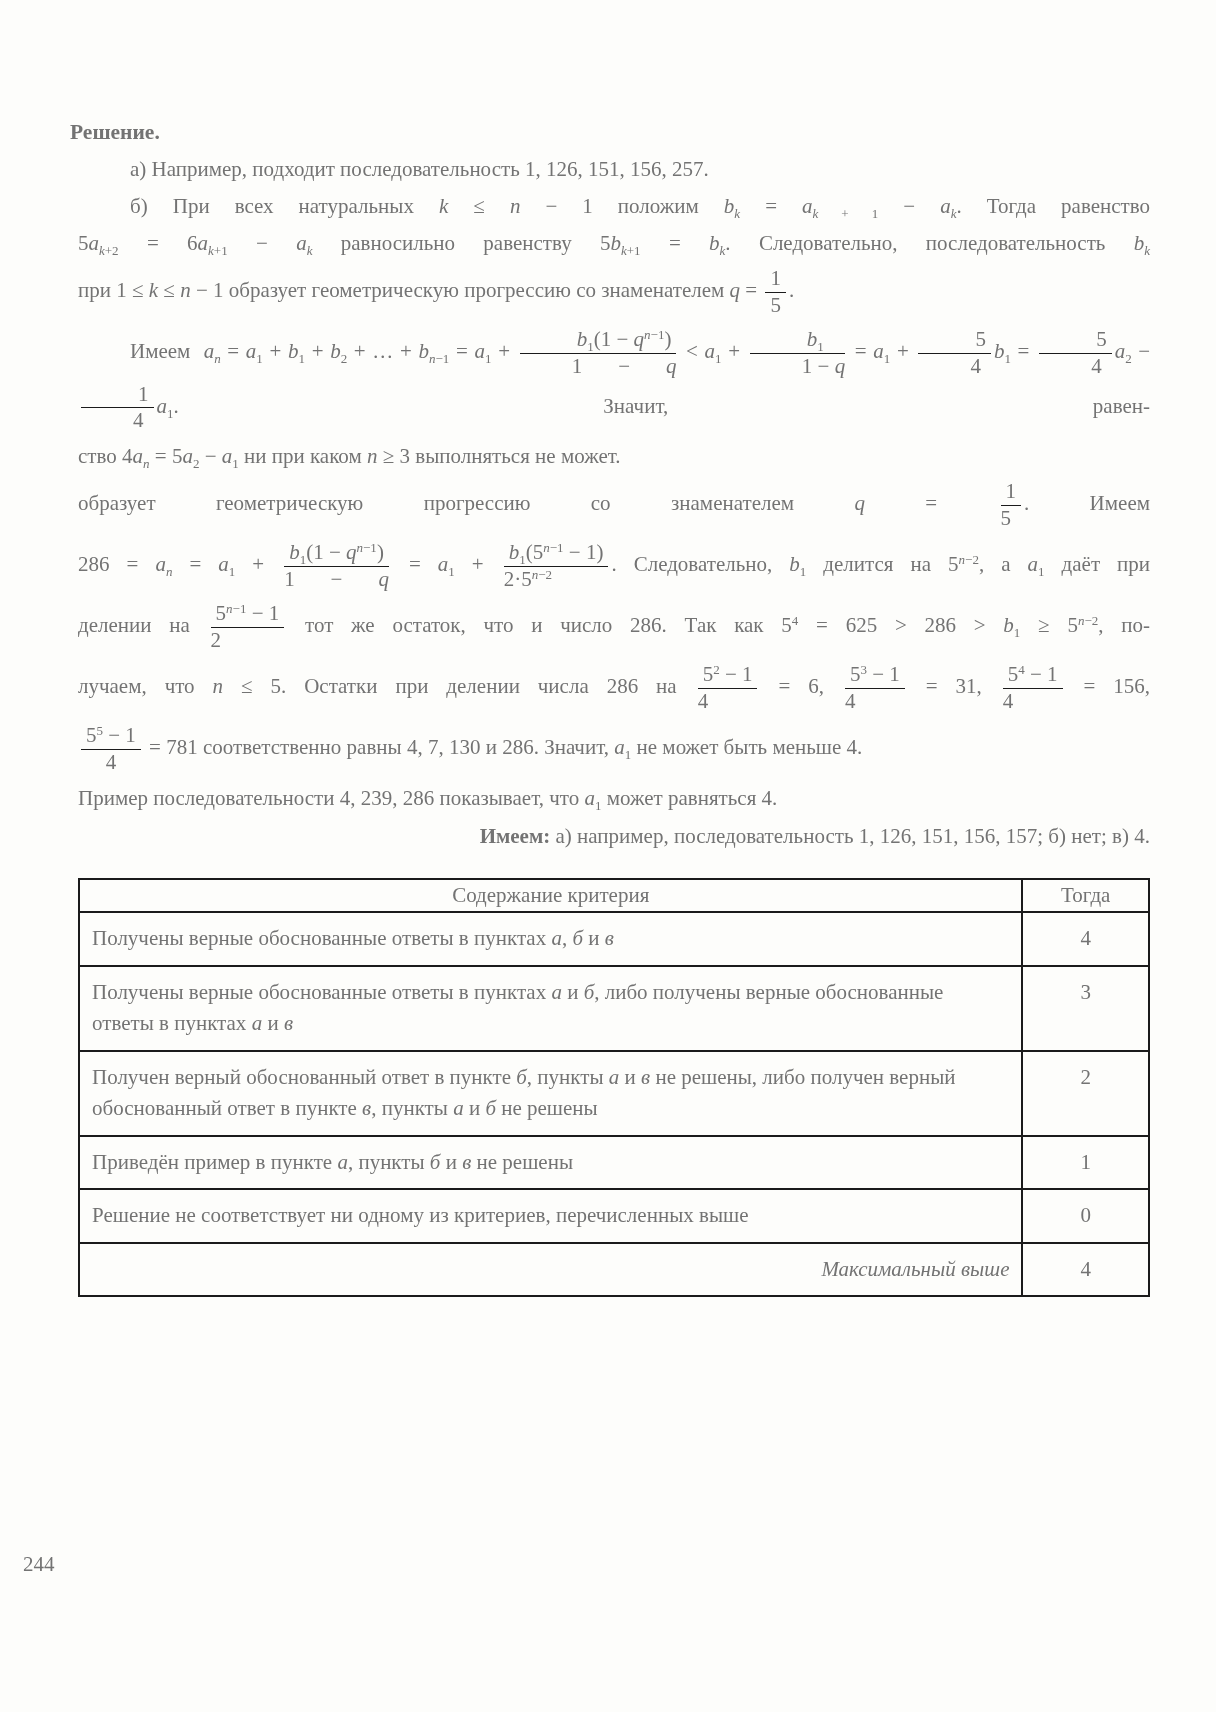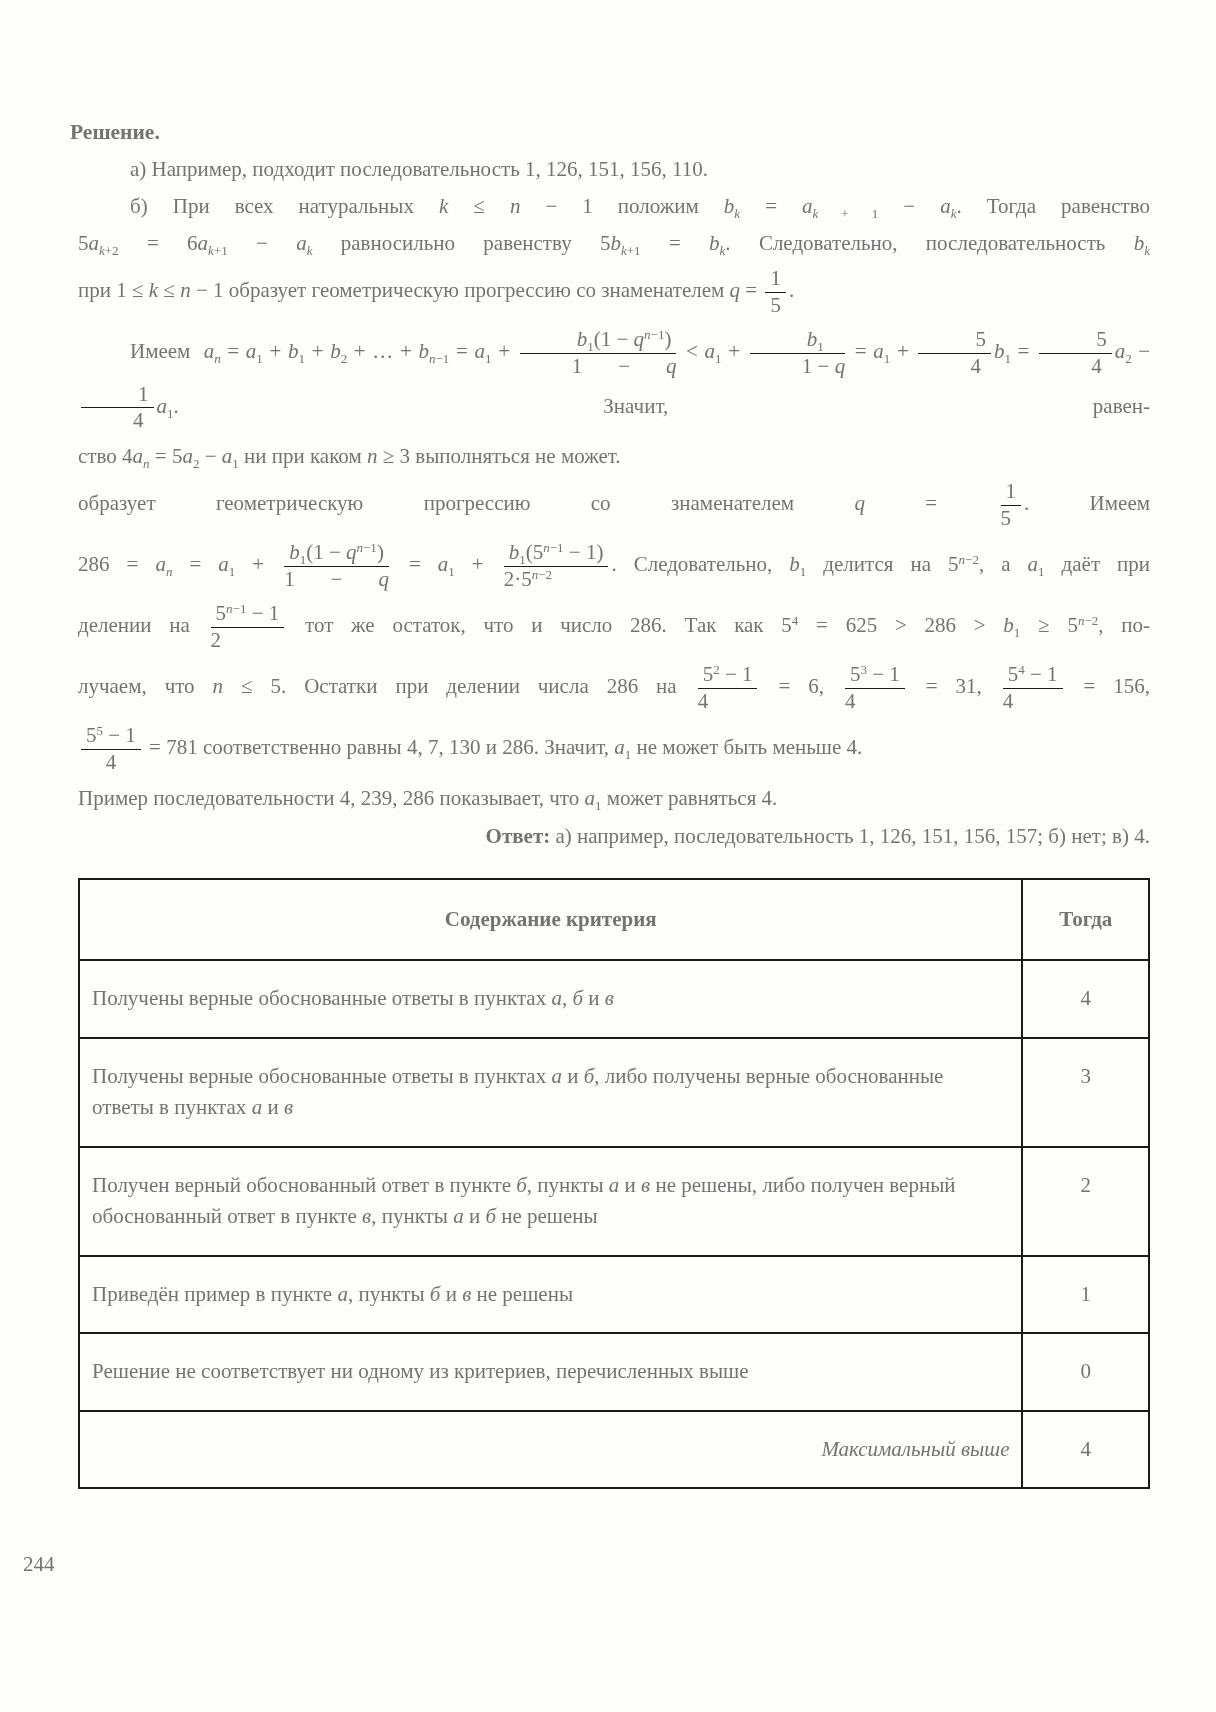--- a/index.html
+++ b/index.html
@@ -17,53 +17,53 @@
   sub, sup { font-size:0.62em; line-height:0; }
   sub { vertical-align:-0.38em; }
   sup { vertical-align:0.55em; }
   .fr { display:inline-block; vertical-align:middle; text-align:center;
         line-height:1.12; margin:2px 3px; }
   .fr .n { display:block; border-bottom:1.7px solid #1b1b1b; padding:0 5px 1px; }
   .fr .d { display:block; padding-top:1px; }
   table.crit { width:100%; border-collapse:collapse; margin-top:26px;
                font-size:21px; table-layout:fixed; }
   table.crit th, table.crit td {
-    border:2.4px solid #1b1b1b; padding:22px 12px; vertical-align:top;
+    border:2.4px solid #1b1b1b; padding:10px 12px; vertical-align:top;
     line-height:1.5; overflow:hidden;
   }
-  table.crit th { text-align:center; font-weight:bold; vertical-align:middle; padding:24px 10px; }
+  table.crit th { text-align:center; font-weight:normal; vertical-align:middle; padding:0 10px; }
   col.c-criteria { width:880px; }
   col.c-points  { width:118px; }
   td.points { text-align:center; }
   td.maxlabel { text-align:right; font-style:italic; padding-right:26px; }
   .pageno { position:absolute; left:0; top:1552px; width:100%;
             font-size:21px;margin-left:23px; }
 </style>
 </head>
 <body>
 
 <div class="page">
   <div class="content">
 
     <p class="heading">Решение.</p>
 
-    <div class="ln ind">а) Например, подходит последовательность 1, 126, 151, 156, 110.</div>
+    <div class="ln ind">а) Например, подходит последовательность 1, 126, 151, 156, 257.</div>
     <div class="ln ind jl">б) При всех натуральных <i>k</i> ≤ <i>n</i> − 1 положим <i>b<sub>k</sub></i> = <i>a</i><sub><i>k</i> + 1</sub> − <i>a<sub>k</sub></i>. Тогда равенство</div>
     <div class="ln jl">5<i>a</i><sub><i>k</i>+2</sub> = 6<i>a</i><sub><i>k</i>+1</sub> − <i>a<sub>k</sub></i> равносильно равенству 5<i>b</i><sub><i>k</i>+1</sub> = <i>b<sub>k</sub></i>. Следовательно, последовательность <i>b<sub>k</sub></i></div>
     <div class="ln">при 1 ≤ <i>k</i> ≤ <i>n</i> − 1 образует геометрическую прогрессию со знаменателем <i>q</i> = <span class="fr"><span class="n">1</span><span class="d">5</span></span>.</div>
     <div class="ln ind jl">Имеем&nbsp; <i>a<sub>n</sub></i> = <i>a</i><sub>1</sub> + <i>b</i><sub>1</sub> + <i>b</i><sub>2</sub> + … + <i>b</i><sub><i>n</i>−1</sub> = <i>a</i><sub>1</sub> + <span class="fr"><span class="n"><i>b</i><sub>1</sub>(1 − <i>q</i><sup><i>n</i>−1</sup>)</span><span class="d">1 − <i>q</i></span></span> &lt; <i>a</i><sub>1</sub> + <span class="fr"><span class="n"><i>b</i><sub>1</sub></span><span class="d">1 − <i>q</i></span></span> = <i>a</i><sub>1</sub> + <span class="fr"><span class="n">5</span><span class="d">4</span></span><i>b</i><sub>1</sub> = <span class="fr"><span class="n">5</span><span class="d">4</span></span><i>a</i><sub>2</sub> − <span class="fr"><span class="n">1</span><span class="d">4</span></span><i>a</i><sub>1</sub>. Значит, равен-</div>
     <div class="ln">ство 4<i>a<sub>n</sub></i> = 5<i>a</i><sub>2</sub> − <i>a</i><sub>1</sub> ни при каком <i>n</i> ≥ 3 выполняться не может.</div>
     <div class="ln jl">образует геометрическую прогрессию со знаменателем <i>q</i> = <span class="fr"><span class="n">1</span><span class="d">5</span></span>. Имеем</div>
     <div class="ln jl">286 = <i>a<sub>n</sub></i> = <i>a</i><sub>1</sub> + <span class="fr"><span class="n"><i>b</i><sub>1</sub>(1 − <i>q</i><sup><i>n</i>−1</sup>)</span><span class="d">1 − <i>q</i></span></span> = <i>a</i><sub>1</sub> + <span class="fr"><span class="n"><i>b</i><sub>1</sub>(5<sup><i>n</i>−1</sup> − 1)</span><span class="d">2·5<sup><i>n</i>−2</sup></span></span>. Следовательно, <i>b</i><sub>1</sub> делится на 5<sup><i>n</i>−2</sup>, а <i>a</i><sub>1</sub> даёт при</div>
     <div class="ln jl">делении на <span class="fr"><span class="n">5<sup><i>n</i>−1</sup> − 1</span><span class="d">2</span></span> тот же остаток, что и число 286. Так как 5<sup>4</sup> = 625 &gt; 286 &gt; <i>b</i><sub>1</sub> ≥ 5<sup><i>n</i>−2</sup>, по-</div>
     <div class="ln jl">лучаем, что <i>n</i> ≤ 5. Остатки при делении числа 286 на <span class="fr"><span class="n">5<sup>2</sup> − 1</span><span class="d">4</span></span> = 6, <span class="fr"><span class="n">5<sup>3</sup> − 1</span><span class="d">4</span></span> = 31, <span class="fr"><span class="n">5<sup>4</sup> − 1</span><span class="d">4</span></span> = 156,</div>
     <div class="ln"><span class="fr"><span class="n">5<sup>5</sup> − 1</span><span class="d">4</span></span> = 781 соответственно равны 4, 7, 130 и 286. Значит, <i>a</i><sub>1</sub> не может быть меньше 4.</div>
     <div class="ln">Пример последовательности 4, 239, 286 показывает, что <i>a</i><sub>1</sub> может равняться 4.</div>
 
-    <div class="answer"><b>Ответ:</b> а) например, последовательность 1, 126, 151, 156, 157; б) нет; в) 4.</div>
+    <div class="answer"><b>Имеем:</b> а) например, последовательность 1, 126, 151, 156, 157; б) нет; в) 4.</div>
 
     <table class="crit">
       <colgroup>
           <col class="c-criteria">
           <col class="c-points">
         </colgroup>
       <tbody>
           <tr>
         <th>Содержание критерия</th>
         <th>Тогда</th>

